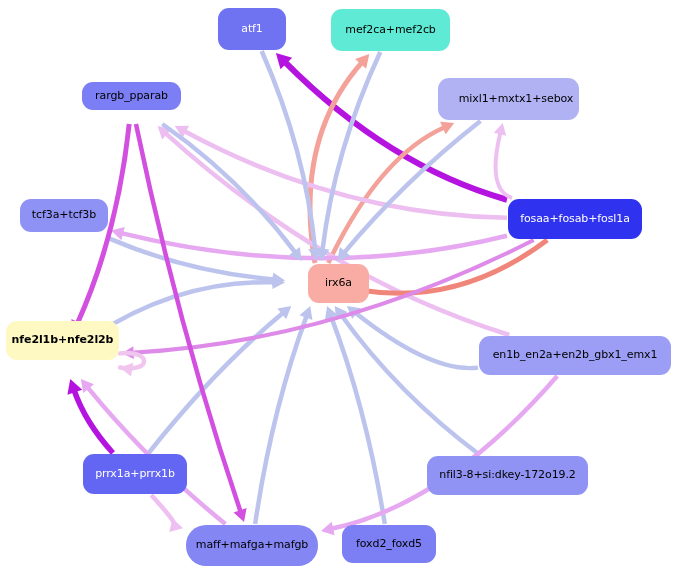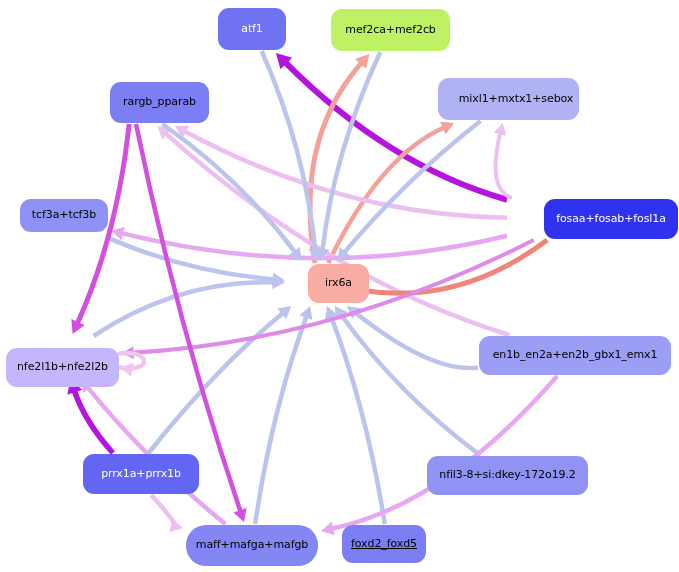--- a/index.html
+++ b/index.html
@@ -152,50 +152,50 @@
       </g>
       <g>
         <path d="M 135.96288412249717 124 Q 178.24084648824112 327.67461173401114 240.66205804423217 512.0168119336042" stroke="#d24fe0" stroke-width="4.5" fill="none" stroke-linecap="butt"></path>
         <polygon points="244.04252488048027,522 233.55370071293308,512.4600737643167 246.577309433326,508.0500719618109" fill="#d24fe0"></polygon>
       </g>
     </svg>
   <div id="node-layer">
       <div class="node" style="left: 218px; top: 8px; width: 68px; height: 42px; background: rgb(111, 115, 242); color: rgb(255, 255, 255);">
         <span class="node-label">atf1</span>
       </div>
-      <div class="node" style="left: 331px; top: 9px; width: 119px; height: 42px; background: #bef264; color: rgb(0, 0, 0);">
+      <div class="node" style="left: 331px; top: 9px; width: 119px; height: 42px; background: #5eead4; color: rgb(0, 0, 0);">
         <span class="node-label">mef2ca+mef2cb</span>
       </div>
-      <div class="node" style="left: 82px; top: 82px; width: 99px; height: 41px; background: rgb(123, 126, 244); color: rgb(0, 0, 0); margin-left: 28px;">
+      <div class="node" style="left: 82px; top: 82px; width: 99px; height: 28px; background: rgb(123, 126, 244); color: rgb(0, 0, 0);">
         <span class="node-label">rargb_pparab</span>
       </div>
       <div class="node" style="left: 438px; top: 78px; width: 141px; height: 42px; background: rgb(176, 178, 244); color: rgb(0, 0, 0); padding-left: 25px;">
         <span class="node-label">mixl1+mxtx1+sebox</span>
       </div>
       <div class="node" style="left: 20px; top: 199px; width: 88px; height: 33px; background: rgb(143, 146, 245); color: rgb(0, 0, 0);">
         <span class="node-label">tcf3a+tcf3b</span>
       </div>
-      <div class="node" style="left: 508px; top: 199px; width: 134px; height: 40px; background: rgb(47, 50, 238); color: rgb(255, 255, 255); margin-left: 36px;">
+      <div class="node" style="left: 508px; top: 199px; width: 134px; height: 40px; background: rgb(47, 50, 238); color: rgb(255, 255, 255);">
         <span class="node-label">fosaa+fosab+fosl1a</span>
       </div>
       <div class="node" style="left: 288px; top: 264px; width: 61px; height: 39px; background: rgb(249, 172, 164); color: rgb(0, 0, 0); margin-left: 20px;">
         <span class="node-label">irx6a</span>
       </div>
-      <div class="node" style="left: 6px; top: 348px; width: 113px; height: 39px; background: #c4b5fd; color: rgb(0, 0, 0);">
+      <div class="node" style="left: 6px; top: 321px; width: 113px; height: 39px; background: #fef9c3; color: rgb(0, 0, 0); font-weight: bold;">
         <span class="node-label">nfe2l1b+nfe2l2b</span>
       </div>
       <div class="node" style="left: 479px; top: 336px; width: 192px; height: 39px; background: rgb(155, 158, 244); color: rgb(0, 0, 0);">
         <span class="node-label">en1b_en2a+en2b_gbx1_emx1</span>
       </div>
-      <div class="node" style="left: 83px; top: 454px; width: 116px; height: 40px; background: rgb(99, 102, 242); color: rgb(255, 255, 255);">
+      <div class="node" style="left: 83px; top: 454px; width: 104px; height: 40px; background: rgb(99, 102, 242); color: rgb(255, 255, 255);">
         <span class="node-label">prrx1a+prrx1b</span>
       </div>
       <div class="node" style="left: 427px; top: 456px; width: 161px; height: 39px; background: rgb(144, 147, 243); color: rgb(0, 0, 0);">
         <span class="node-label">nfil3-8+si:dkey-172o19.2</span>
       </div>
       <div class="node" style="left: 186px; top: 525px; width: 132px; height: 41px; background: rgb(131, 134, 243); color: rgb(0, 0, 0); border-radius: 20px;">
         <span class="node-label">maff+mafga+mafgb</span>
       </div>
-      <div class="node" style="left: 342px; top: 525px; width: 84px; height: 38px; background: rgb(124, 127, 243); color: rgb(0, 0, 0); text-decoration: underline;">
+      <div class="node" style="left: 342px; top: 525px; width: 94px; height: 38px; background: rgb(124, 127, 243); color: rgb(0, 0, 0);">
         <span class="node-label">foxd2_foxd5</span>
       </div>
     </div>
 </div>
 
 </body></html>

